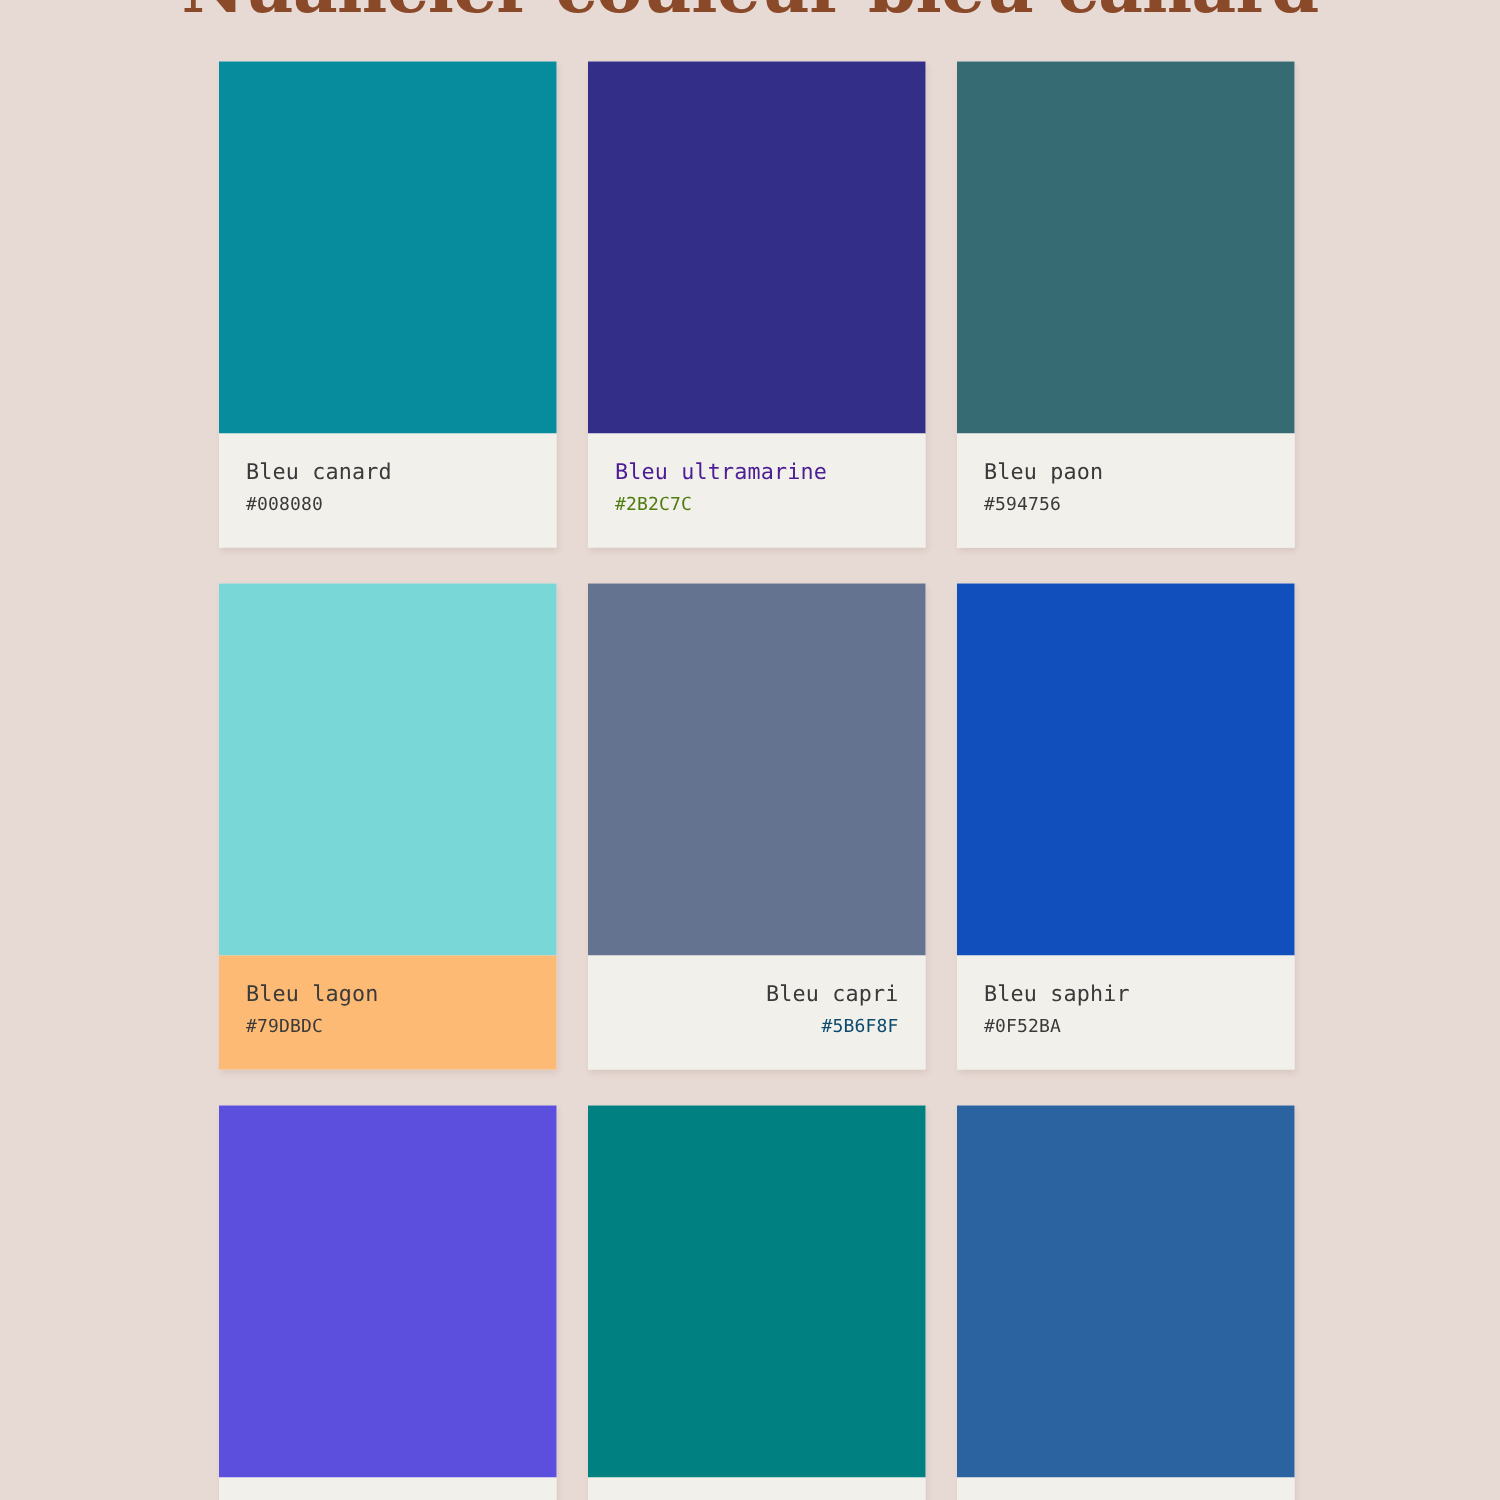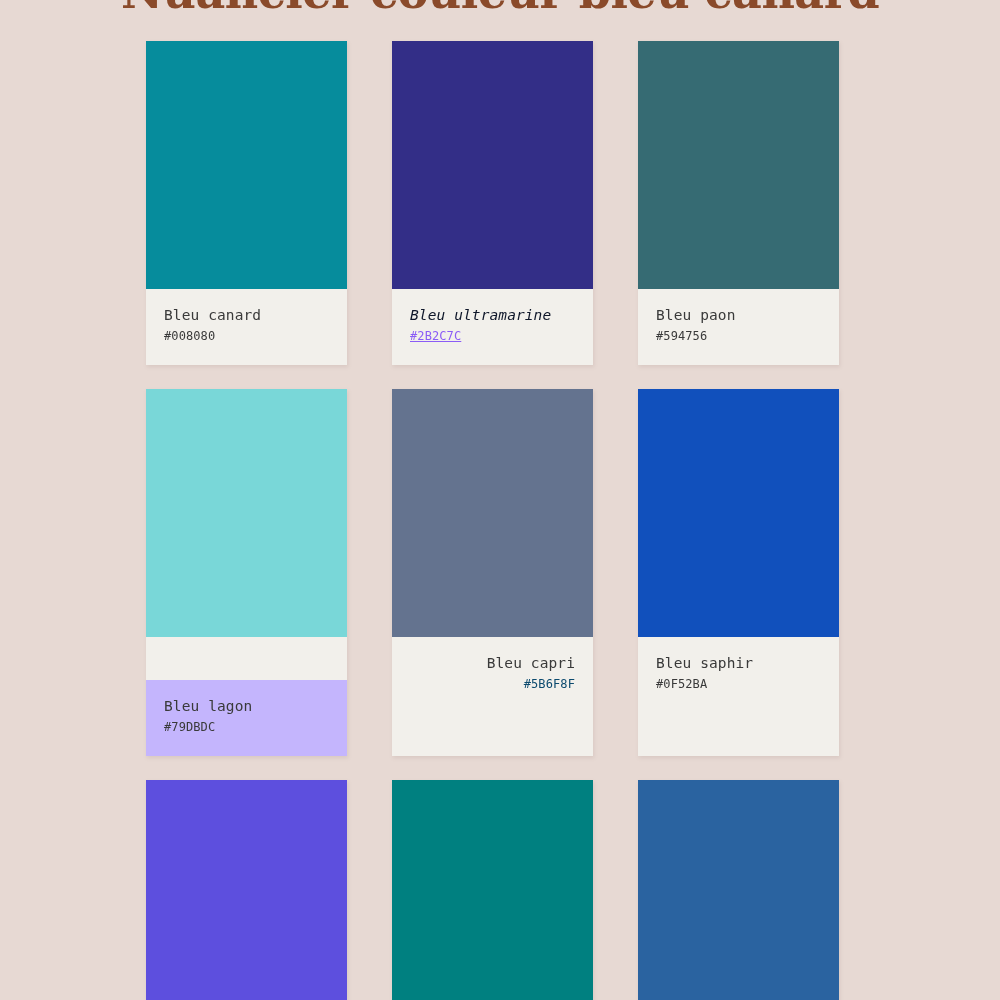--- a/index.html
+++ b/index.html
@@ -38,21 +38,21 @@
     left:146px;
     top:41px;
     width:708px;
     display:grid;
     grid-template-columns:215px 215px 215px;
     column-gap:31px;
     row-gap:24px;
   }
 
   .swatch-card {
-    width:201px;
+    width:225px;
     background:#F2F0EB;
     box-shadow:1px 2px 4px rgba(120,95,85,0.13);
     display:flex;
     flex-direction:column;
   }
 
   .swatch-color {
     width:100%;
     height:248px;
   }
@@ -89,36 +89,36 @@
     <div class="swatch-color" style="background: rgb(6, 140, 156);"></div>
     <div class="swatch-info" style="background: rgb(242, 240, 235);">
       <div class="swatch-name" style="color: rgb(58, 58, 58);">Bleu canard</div>
       <div class="swatch-hex" style="color: rgb(58, 58, 58);">#008080</div>
     </div>
   </div>
 
   <div class="swatch-card" style="background: rgb(242, 240, 235);">
     <div class="swatch-color" style="background: rgb(51, 46, 135);"></div>
     <div class="swatch-info" style="background: rgb(242, 240, 235);">
-      <div class="swatch-name" style="color: #0f172a; font-style: italic;">Bleu ultramarine</div>
-      <div class="swatch-hex" style="color: #8b5cf6; text-decoration: underline;">#2B2C7C</div>
+      <div class="swatch-name" style="color: #4c1d95;">Bleu ultramarine</div>
+      <div class="swatch-hex" style="color: #4d7c0f;">#2B2C7C</div>
     </div>
   </div>
 
   <div class="swatch-card" style="background: #ffffff;">
     <div class="swatch-color" style="background: rgb(54, 107, 115);"></div>
     <div class="swatch-info" style="background: rgb(242, 240, 235);">
       <div class="swatch-name" style="color: rgb(58, 58, 58);">Bleu paon</div>
       <div class="swatch-hex" style="color: rgb(58, 58, 58);">#594756</div>
     </div>
   </div>
 
   <div class="swatch-card" style="background: rgb(242, 240, 235);">
     <div class="swatch-color" style="background: rgb(121, 215, 216);"></div>
-    <div class="swatch-info" style="background: #c4b5fd; margin-top: 43px;">
+    <div class="swatch-info" style="background: #fdba74;">
       <div class="swatch-name" style="color: rgb(58, 58, 58);">Bleu lagon</div>
       <div class="swatch-hex" style="color: rgb(58, 58, 58);">#79DBDC</div>
     </div>
   </div>
 
   <div class="swatch-card" style="background: rgb(242, 240, 235); text-align: right;">
     <div class="swatch-color" style="background: rgb(100, 115, 143);"></div>
     <div class="swatch-info" style="background: rgb(242, 240, 235);">
       <div class="swatch-name" style="color: rgb(58, 58, 58);">Bleu capri</div>
       <div class="swatch-hex" style="color: #0c4a6e;">#5B6F8F</div>

